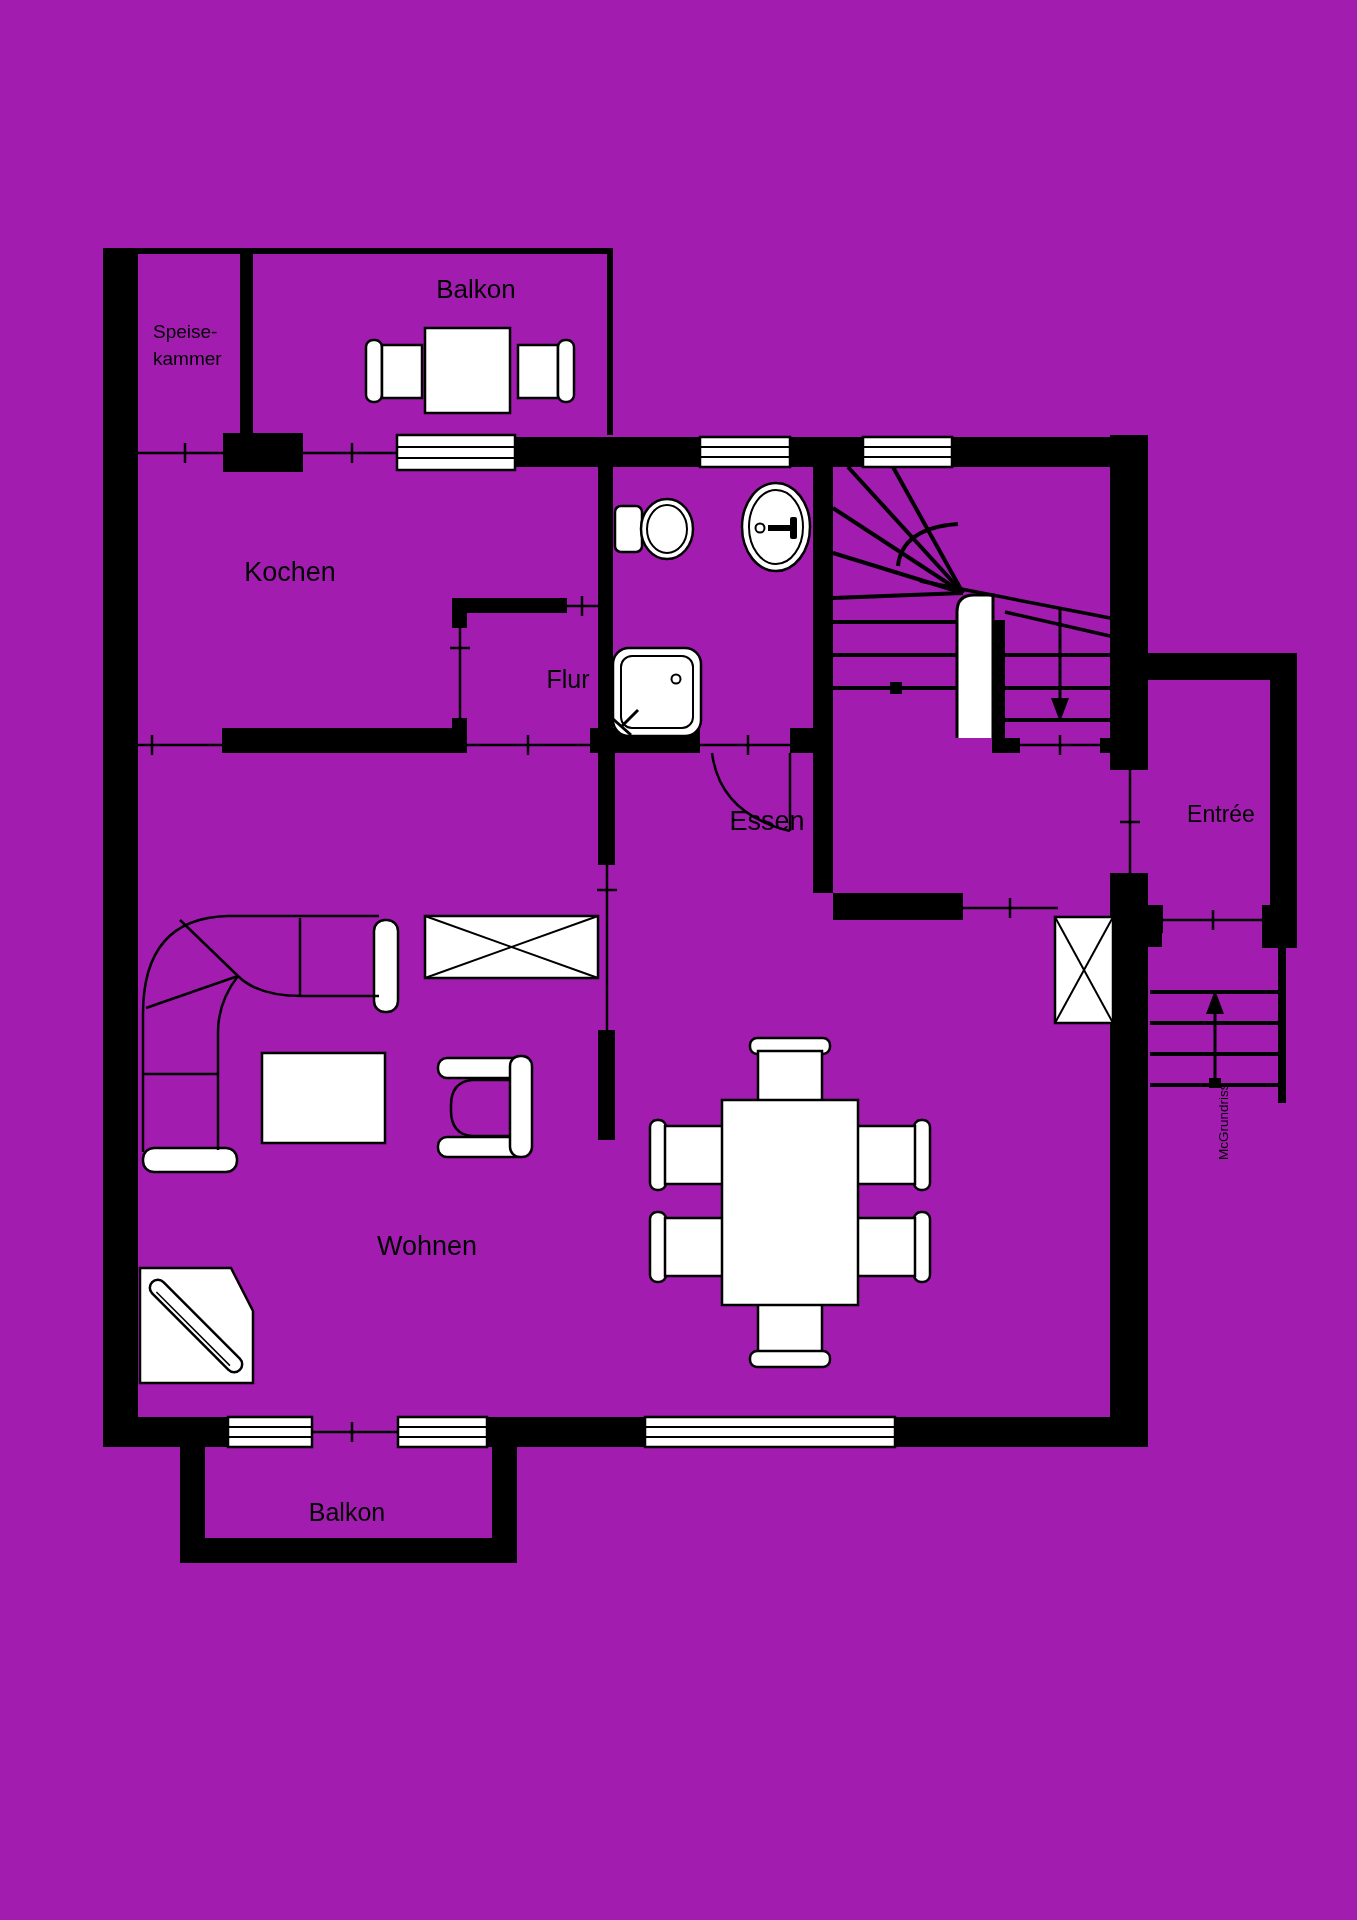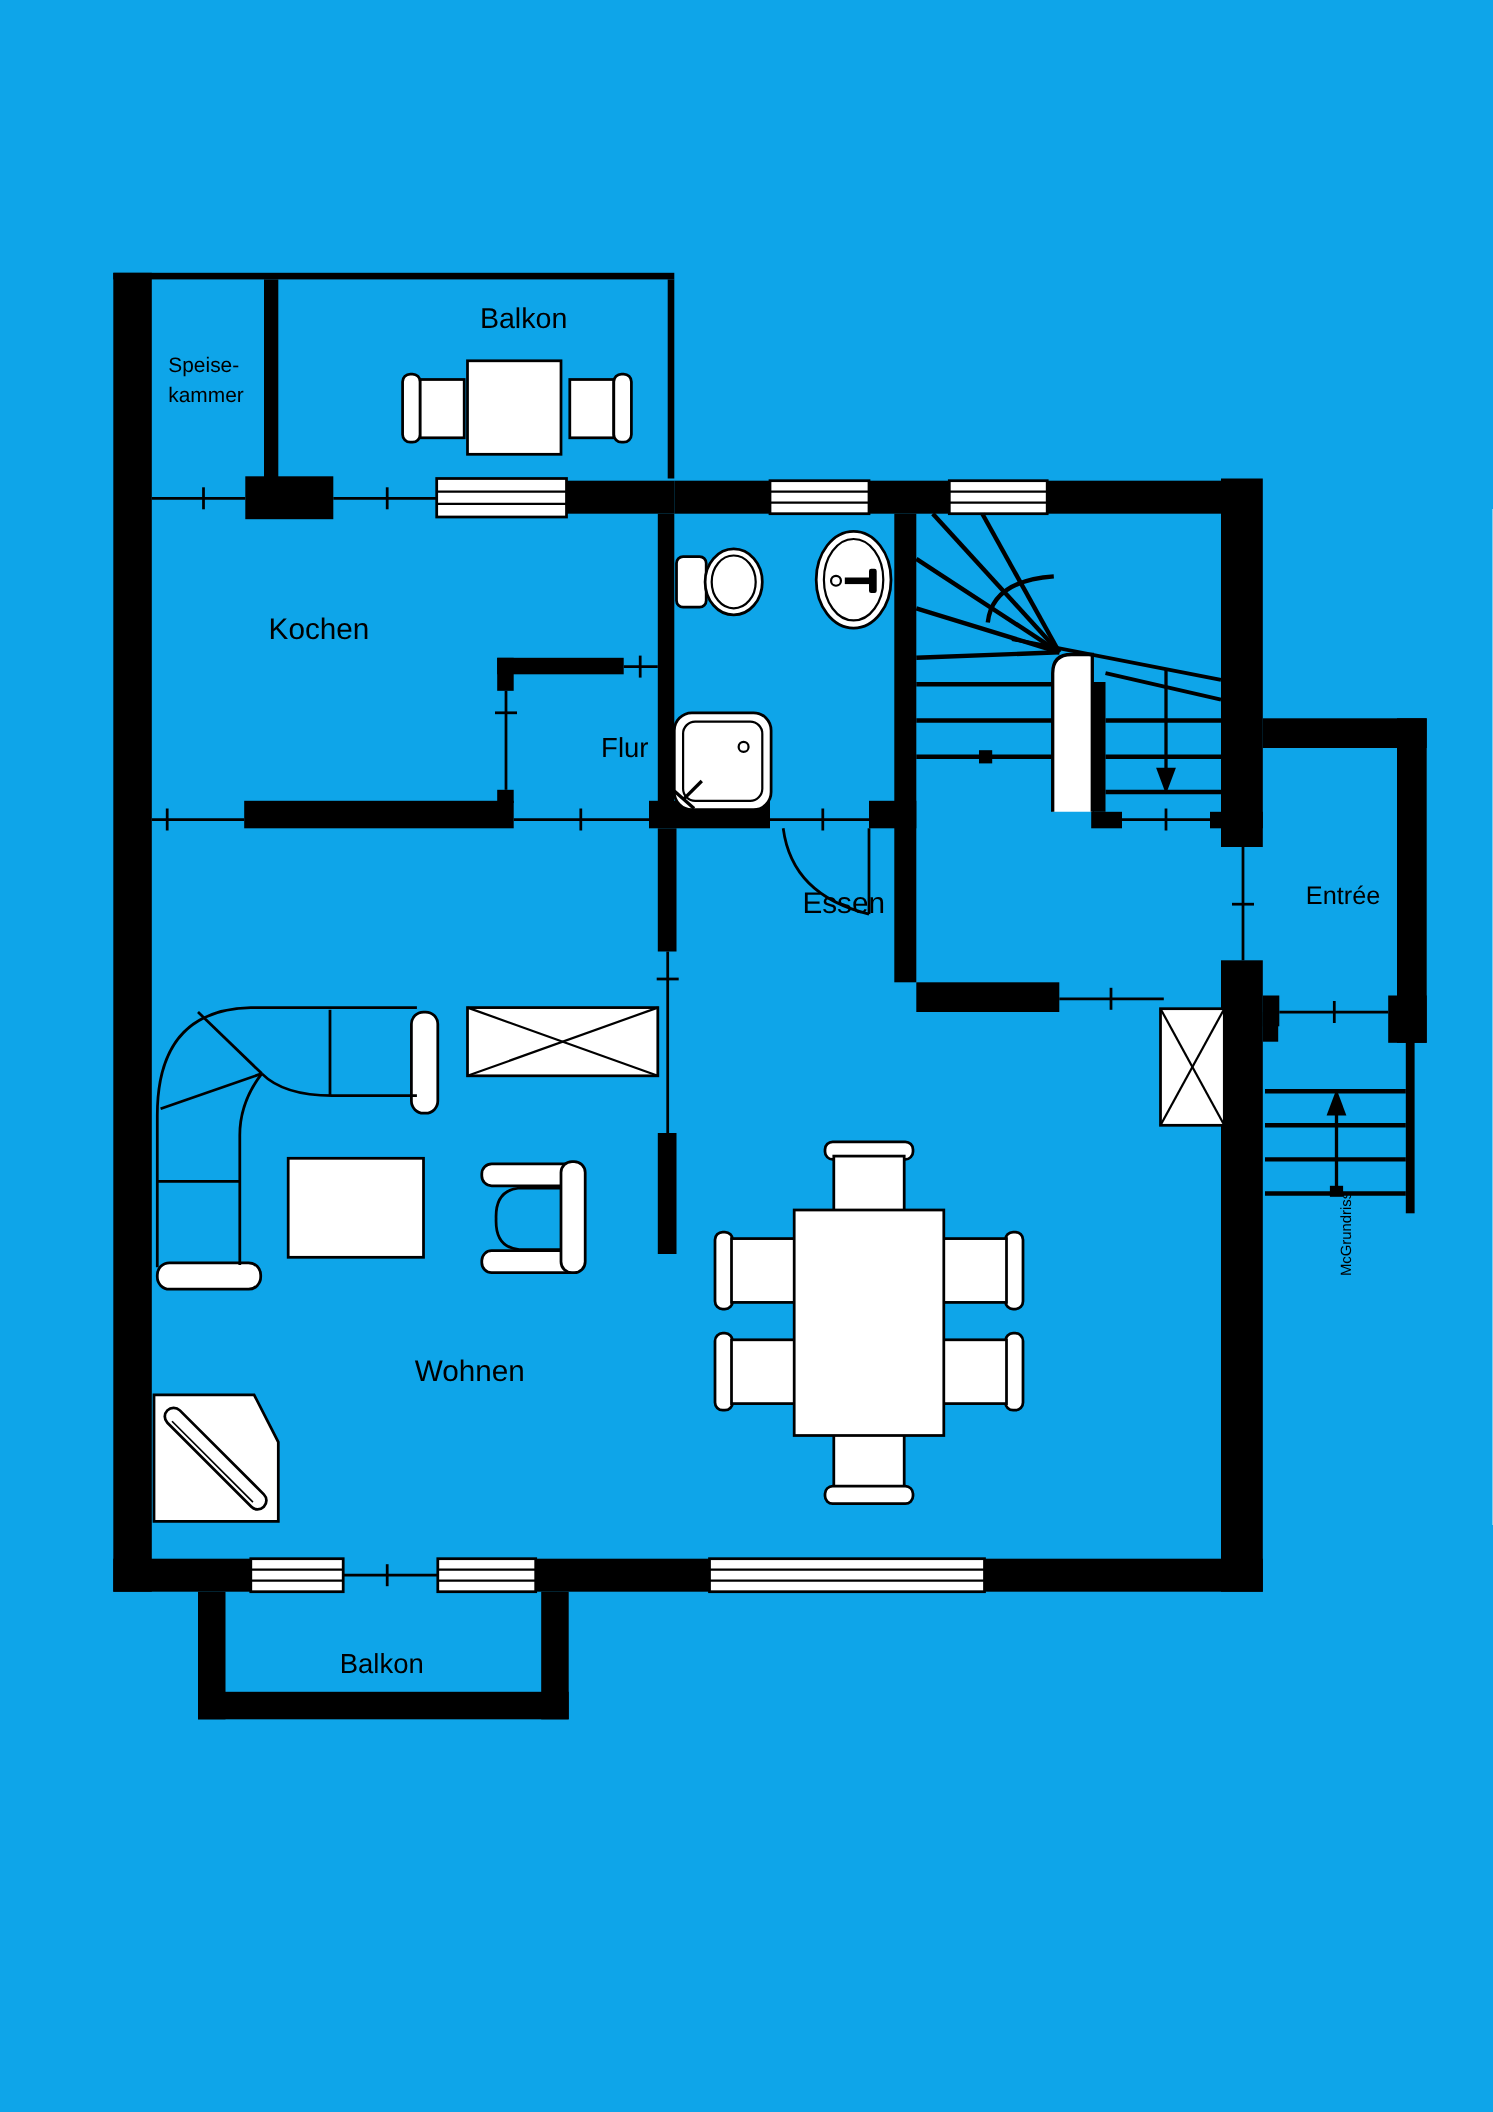--- a/index.html
+++ b/index.html
@@ -1,17 +1,17 @@
 <!DOCTYPE html>
 <html><head>
 <meta charset="utf-8">
 <style>
   html,body{margin:0;padding:0;background:#ffffff;}
   body{font-family:"Liberation Sans", sans-serif;}
-  .stage{width:1357px;height:1920px;position:relative;background:#0ea5e9;margin:0 auto;text-align:center;}
+  .stage{width:1357px;height:1920px;position:relative;background:#a21caf;margin:0 auto;text-align:center;}
   svg{display:block;}
   text{fill:#000;}
   .room-label{font-family:"Liberation Sans", sans-serif;}
 </style>
 </head>
 <body>
 
 <div class="stage">
 <svg width="1357" height="1920" viewBox="0 0 1357 1920">
 

